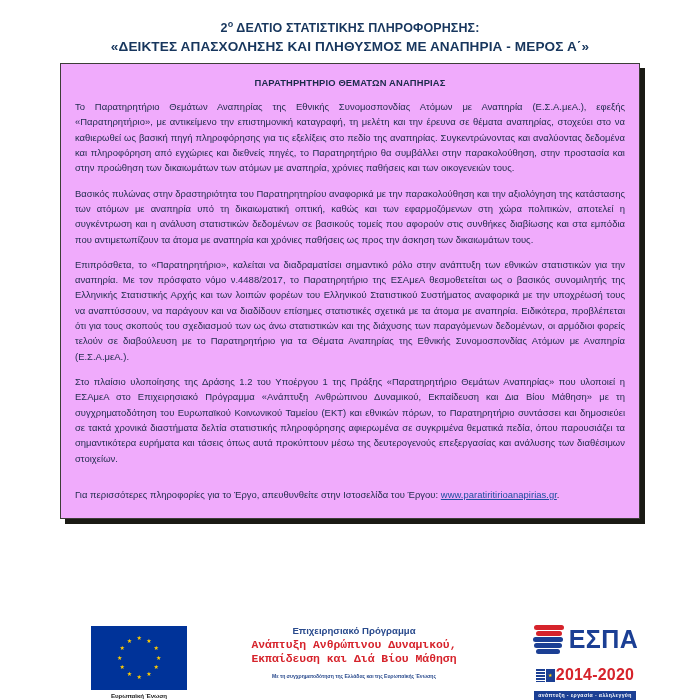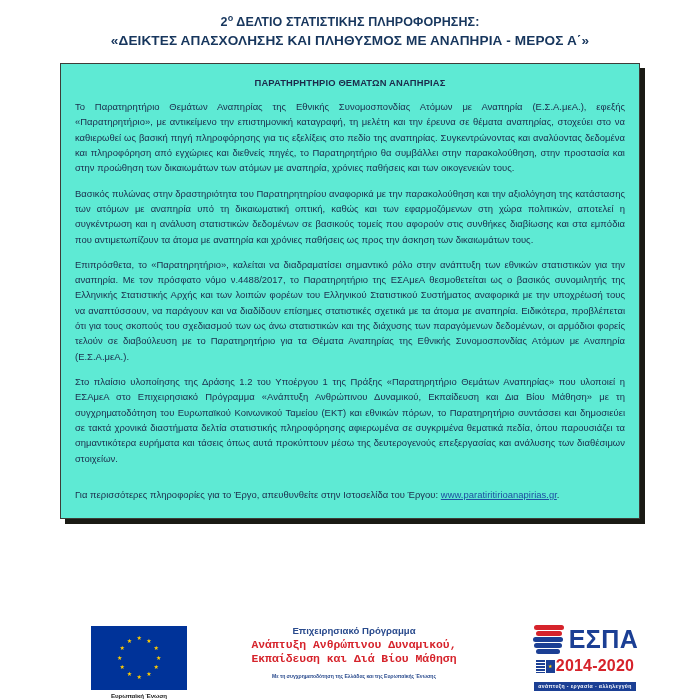--- a/index.html
+++ b/index.html
@@ -13,21 +13,21 @@
     height: 700px;
     overflow: hidden;
     font-family: "Liberation Sans", "DejaVu Sans", sans-serif;
     color: #111111;
     position: relative;
   }
 
   
   .title-block {
     width: 700px;
-    padding-top: 12px;
+    padding-top: 18px;
     text-align: center;
   }
   .title-line {
     font-weight: bold;
     color: #17365d;
     letter-spacing: 0.1px;
     line-height: 1.45;
   }
   .title-line-1 { font-size: 12.5px; }
   .title-line-2 { font-size: 13.6px; }
@@ -35,21 +35,21 @@
 
   
   .card-wrap {
     position: absolute;
     left: 60px;
     top: 63px;
     width: 580px;
   }
   .card {
     position: relative;
-    background: #5eead4;
+    background: #f0abfc;
     border: 1.5px solid #3d3d38;
     box-shadow: 5px 5px 0 0 #1a1a14;
     padding: 11px 14px 16px 14px;
     box-sizing: border-box;
   }
   .card-header {
     text-align: center;
     font-size: 9.4px;
     font-weight: bold;
     color: #1b2a4a;
@@ -170,21 +170,21 @@
     font-weight: bold;
     color: #1b3f94;
     letter-spacing: 0.4px;
     line-height: 1;
   }
   .espa-mid {
     display: flex;
     align-items: center;
     justify-content: center;
     gap: 1px;
-    margin-top: 4px;
+    margin-top: 13px;
   }
   .espa-minflag {
     width: 19px;
     height: 13px;
     position: relative;
     display: inline-block;
   }
   .espa-gr {
     width: 9px; height: 13px;
     background: #1b3f94;

